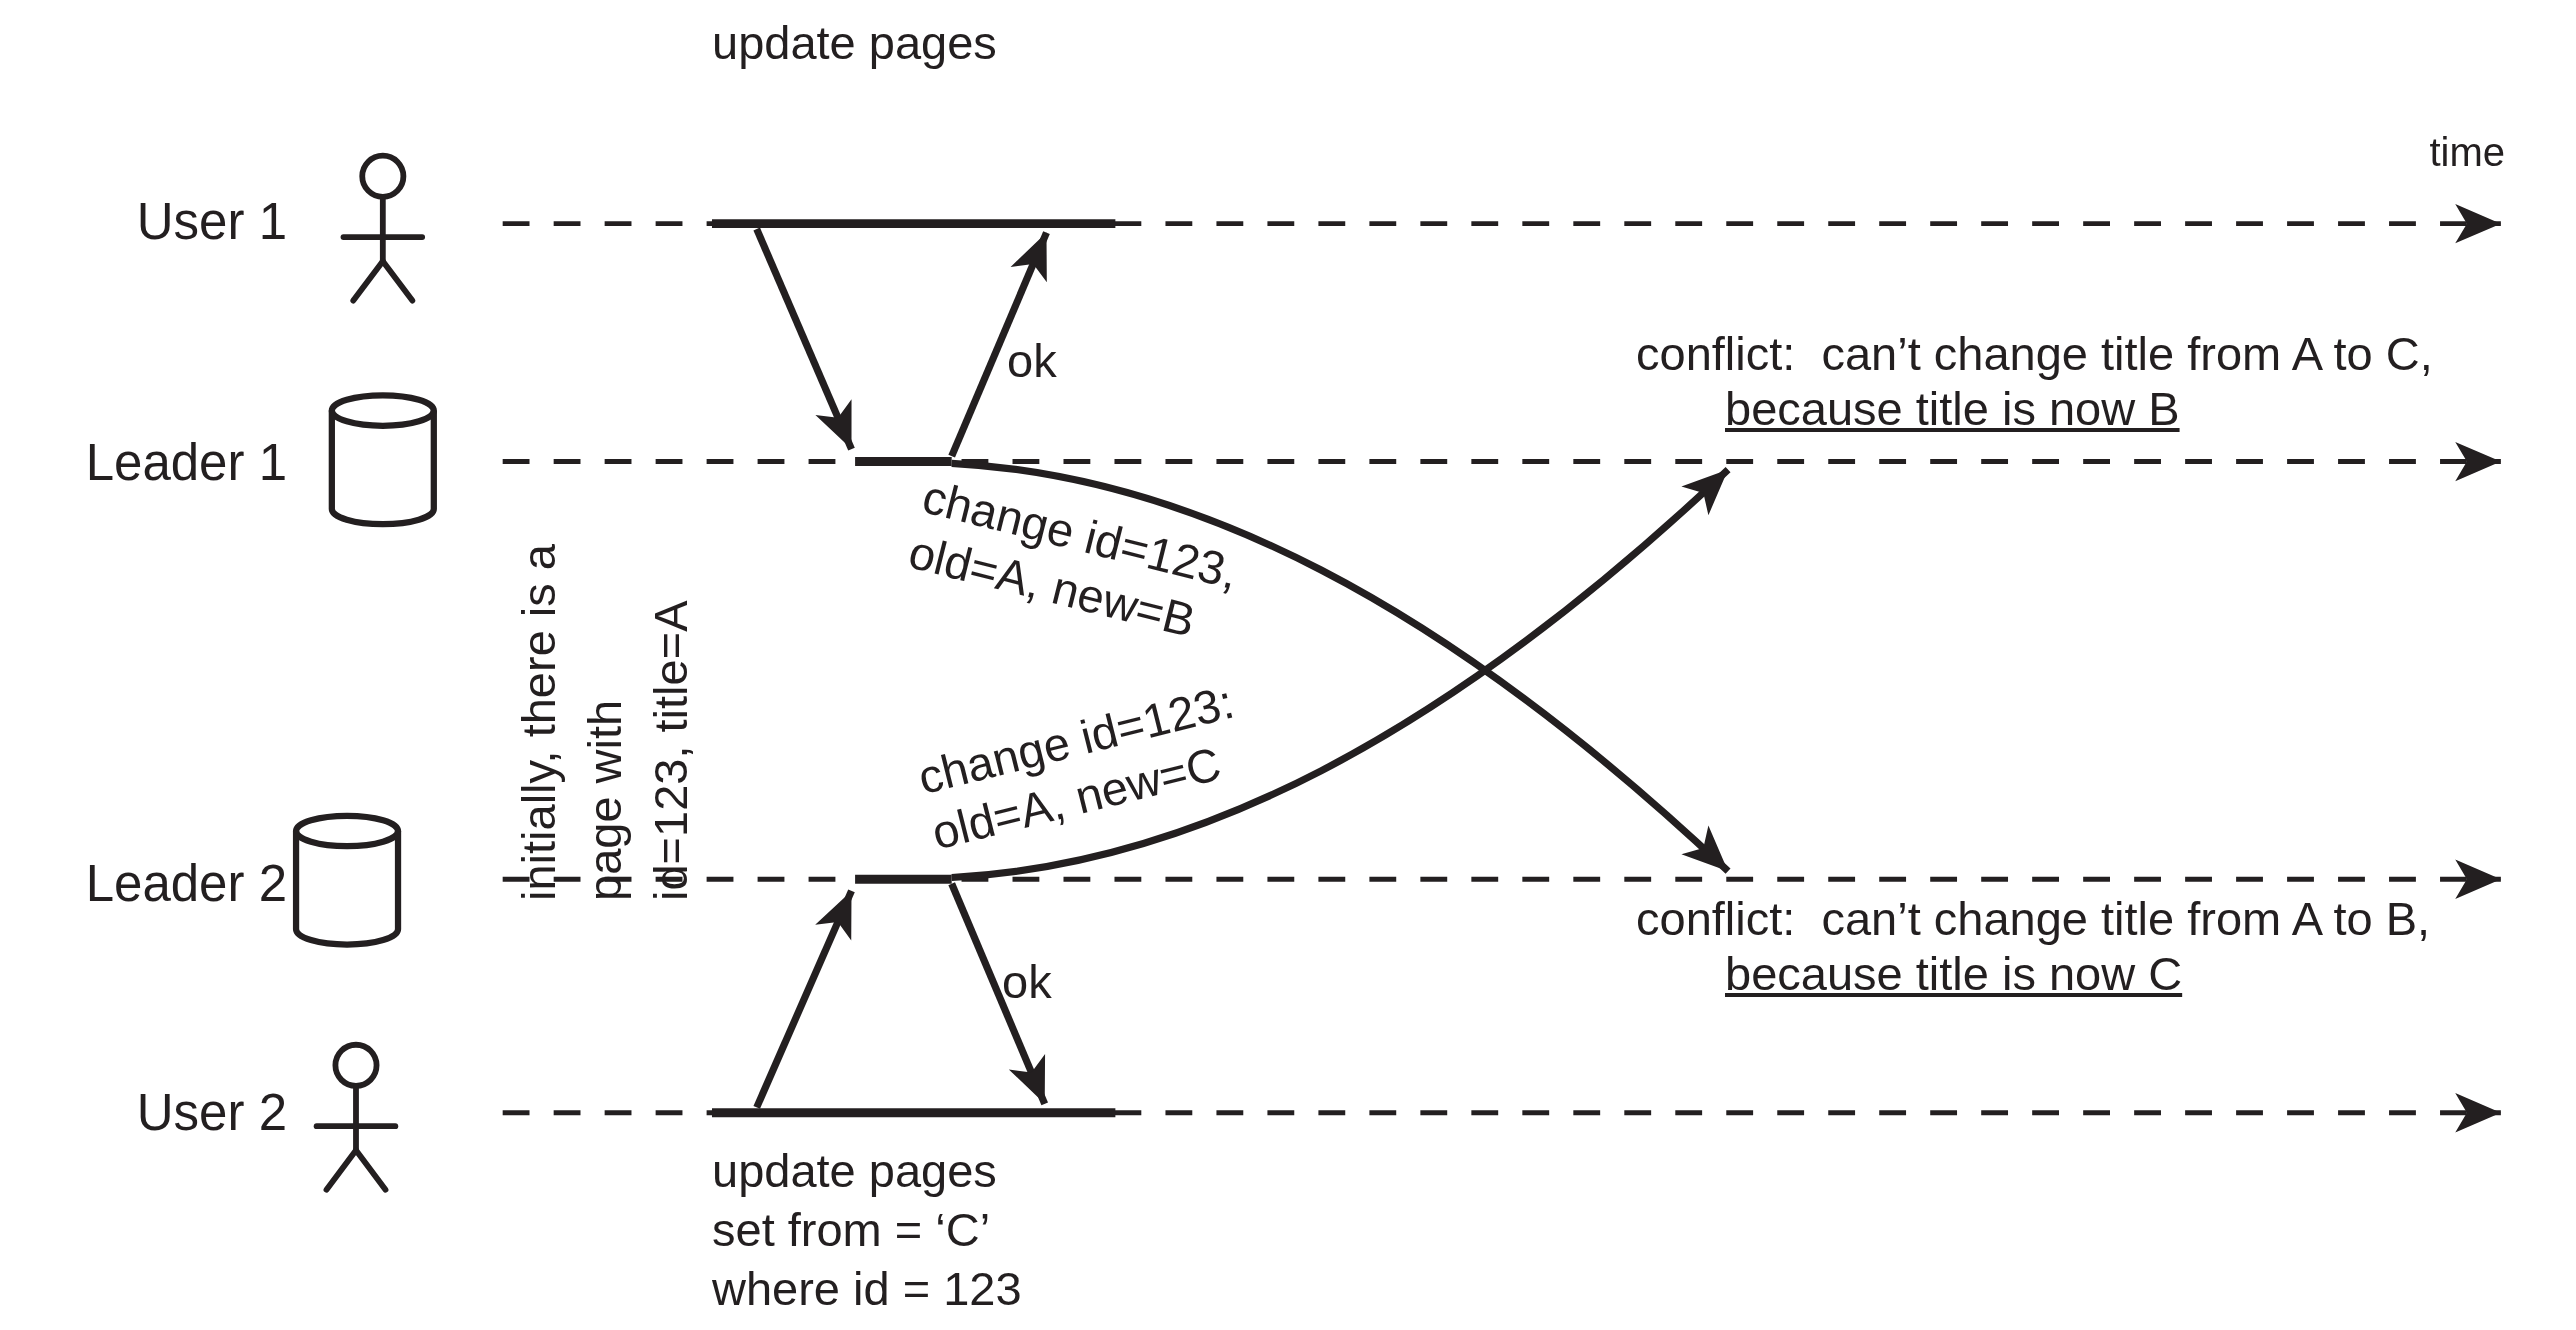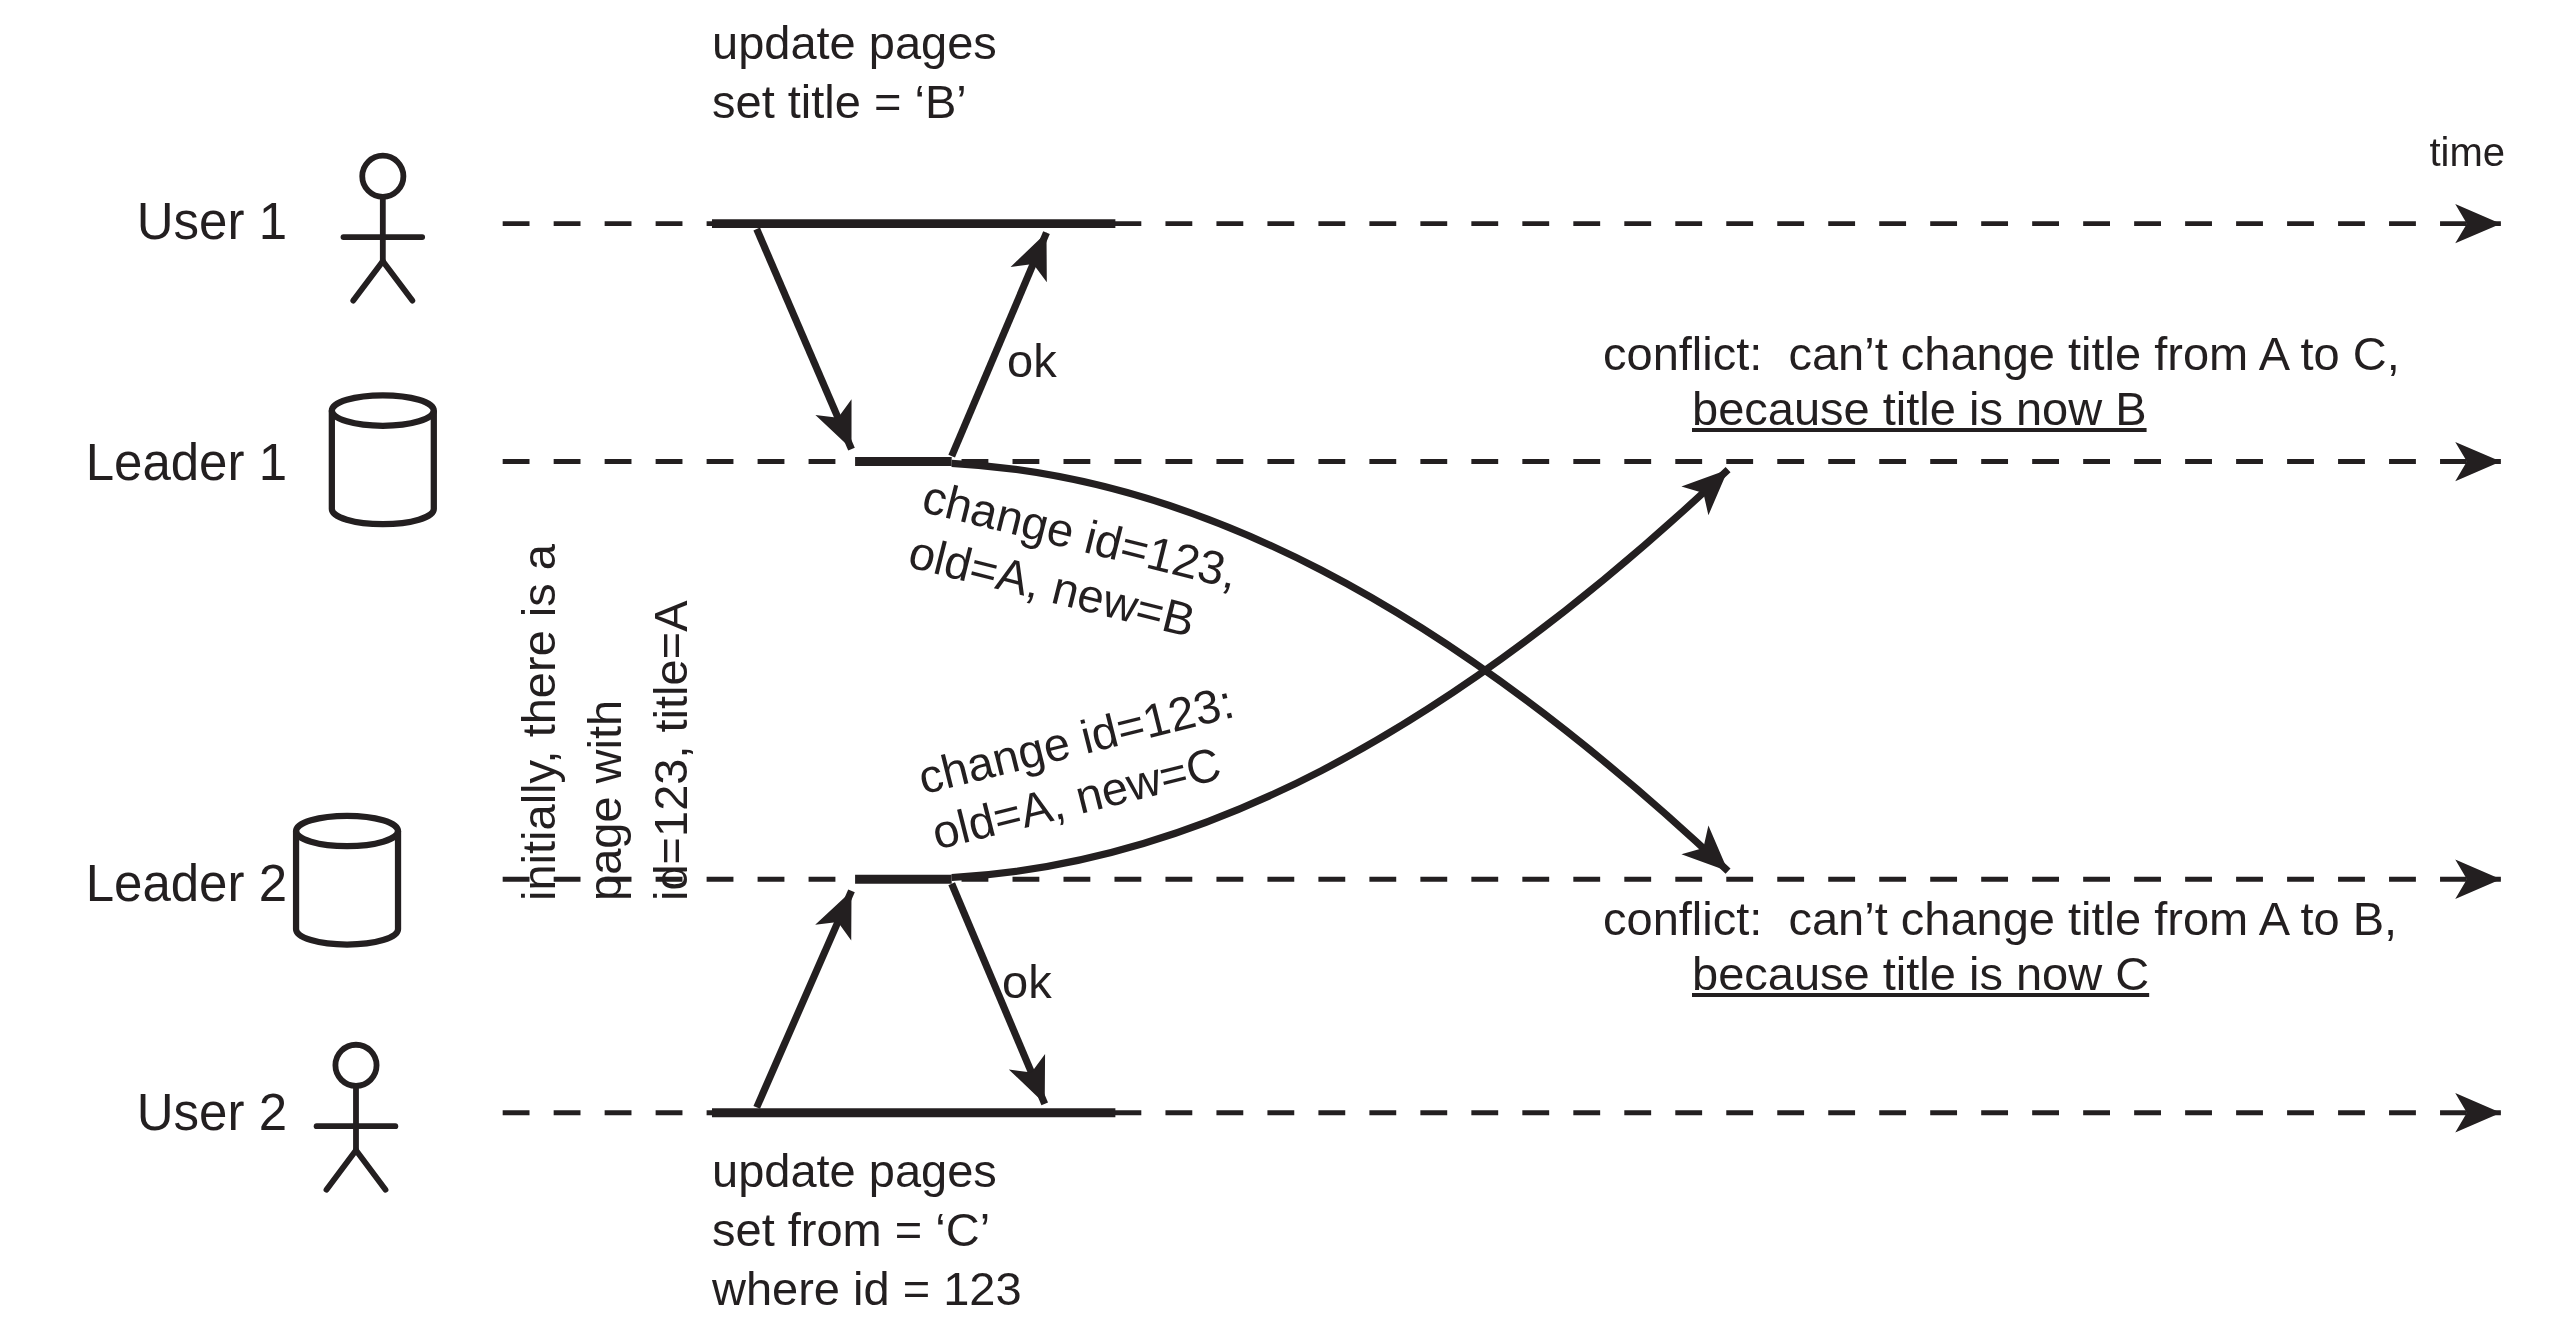--- a/index.html
+++ b/index.html
@@ -17,21 +17,21 @@
   .cylline { stroke-width: 7; }
   .arrowhead-fill { fill: var(--ink); stroke: none; }
 
   .txt { position: absolute; font-size: 47px; line-height: 59px; color: var(--ink); white-space: nowrap; }
   .lane-label { position: absolute; left: 79px; width: 208px; text-align: right;
                 font-size: 51px; line-height: 54px; color: var(--ink); }
   .time-label { position: absolute; left: 2308px; top: 125px; width: 197px; text-align: right;
                 font-size: 40px; line-height: 55px; }
   .query-block { }
   .ok-label { }
-  .conflict-block .line { white-space: pre; line-height: 55px; }
+  .conflict-block .line { white-space: pre; line-height: 55px; margin-left: 33px; }
   .conflict-block .line2 { padding-left: 89px; text-decoration: underline; }
   .rot-note { left: 391px; top: 587px; width: 429px; height: 199px;
               line-height: 66px; transform: rotate(-90deg); transform-origin: center; }
   .repl-label { width: 340px; line-height: 57px; }
   .repl-b { left: 912px; top: 507px; transform: rotate(14deg); transform-origin: center; }
   .repl-c { left: 921px; top: 708px; transform: rotate(-14deg); transform-origin: center; }
 </style>
 </head>
 <body>
 
@@ -92,21 +92,20 @@
 
   <div class="time-label">time</div>
 
   <div class="lane-label" style="top:195px">User 1</div>
   <div class="lane-label" style="top:436px">Leader 1</div>
   <div class="lane-label" style="top:857px">Leader 2</div>
   <div class="lane-label" style="top:1086px">User 2</div>
 
   <div class="txt query-block" style="left:712px; top:12.5px">
     <div>update pages</div>
-    <div>set title = ‘B’</div>
   </div>
 
   <div class="txt query-block" style="left:712px; top:1141px">
     <div>update pages</div>
     <div>set from = ‘C’</div>
     <div>where id = 123</div>
   </div>
 
   <div class="txt rot-note">
     <div>initially, there is a</div>

